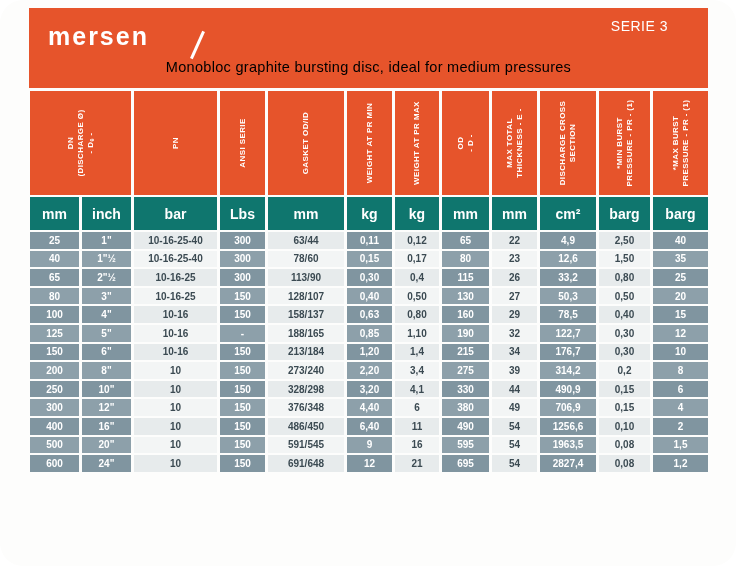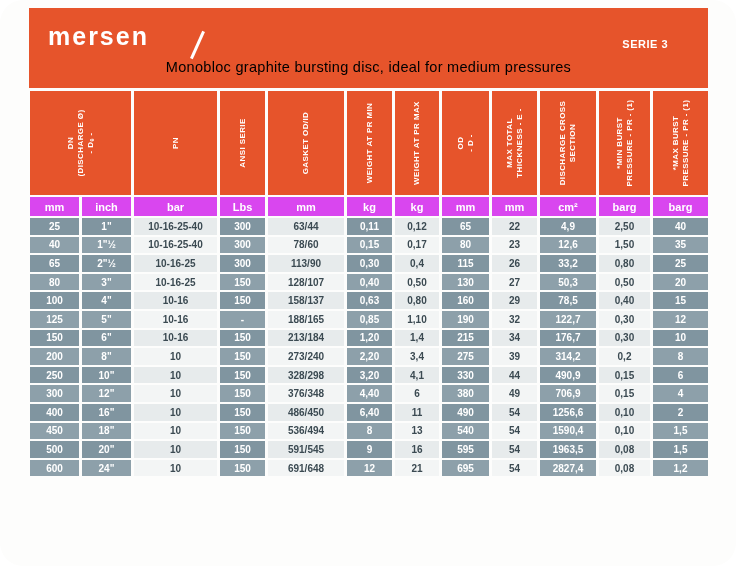--- a/index.html
+++ b/index.html
@@ -6,35 +6,35 @@
   body{width:736px;height:566px;position:relative;overflow:hidden;
        font-family:"Liberation Sans","DejaVu Sans",sans-serif;}
   .page{position:absolute;inset:0;background:#fdfdfc;border-radius:23px;}
 
   
   .banner{position:absolute;left:29px;top:8px;width:679px;height:80px;background:#E6542B;}
   .logo{position:absolute;left:19px;top:16px;color:#ffffff;font-weight:700;
         font-size:25px;letter-spacing:2px;line-height:1;}
   .logo-slash{position:absolute;left:148px;top:6px;width:3px;height:30px;background:#ffffff;
         transform:rotate(24deg);}
-  .serie{position:absolute;right:40px;top:30px;color:#ffffff;font-weight:700;font-size:11px;
+  .serie{position:absolute;right:40px;top:10px;color:#ffffff;font-weight:400;font-size:14px;
         letter-spacing:.5px;}
   .banner-title{position:absolute;left:0;right:0;bottom:13px;text-align:center;color:#000000;
         font-size:14.5px;font-weight:500;letter-spacing:.3px;}
 
   
   table.sheet{position:absolute;left:27px;top:89px;width:684px;table-layout:fixed;
         border-collapse:separate;border-spacing:3px 2px;}
   .sheet th,.sheet td{padding:0;margin:0;text-align:center;vertical-align:middle;overflow:hidden;}
   .hcell{background:#E6542B;height:104px;position:relative;}
   .rot{position:absolute;left:50%;top:50%;width:102px;
        transform:translate(-50%,-50%) rotate(-90deg);
        color:#ffffff;font-weight:700;font-size:8px;line-height:1.25;letter-spacing:.4px;
        text-align:center;white-space:nowrap;}
-  .ucell{background:#d946ef;height:19px;color:#ffffff;font-weight:700;font-size:11px;}
+  .ucell{background:#0f766e;height:33px;color:#ffffff;font-weight:700;font-size:14px;}
   .sheet tbody td{height:16.6px;font-size:10px;font-weight:700;}
   tbody tr:nth-child(odd)  td.g{background:#8095A0;color:#ffffff;}
   tbody tr:nth-child(odd)  td.l{background:#E7EBEC;color:#3B4A52;}
   tbody tr:nth-child(even) td.g{background:#8DA0AA;color:#ffffff;}
   tbody tr:nth-child(even) td.l{background:#F3F5F5;color:#3B4A52;}
 
   
   .footer{position:absolute;left:29px;top:517px;width:679px;height:36px;background:#4D6E7C;
         display:flex;align-items:center;}
   .footer .mail{display:flex;align-items:center;gap:8px;margin-left:22px;color:#ffffff;
@@ -300,34 +300,20 @@
           <td class="l">486/450</td>
           <td class="g">6,40</td>
           <td class="l">11</td>
           <td class="g">490</td>
           <td class="l">54</td>
           <td class="g">1256,6</td>
           <td class="l">0,10</td>
           <td class="g">2</td>
         </tr>
         <tr>
-          <td class="g">450</td>
-          <td class="g">18"</td>
-          <td class="l">10</td>
-          <td class="g">150</td>
-          <td class="l">536/494</td>
-          <td class="g">8</td>
-          <td class="l">13</td>
-          <td class="g">540</td>
-          <td class="l">54</td>
-          <td class="g">1590,4</td>
-          <td class="l">0,10</td>
-          <td class="g">1,5</td>
-        </tr>
-        <tr>
           <td class="g">500</td>
           <td class="g">20"</td>
           <td class="l">10</td>
           <td class="g">150</td>
           <td class="l">591/545</td>
           <td class="g">9</td>
           <td class="l">16</td>
           <td class="g">595</td>
           <td class="l">54</td>
           <td class="g">1963,5</td>

